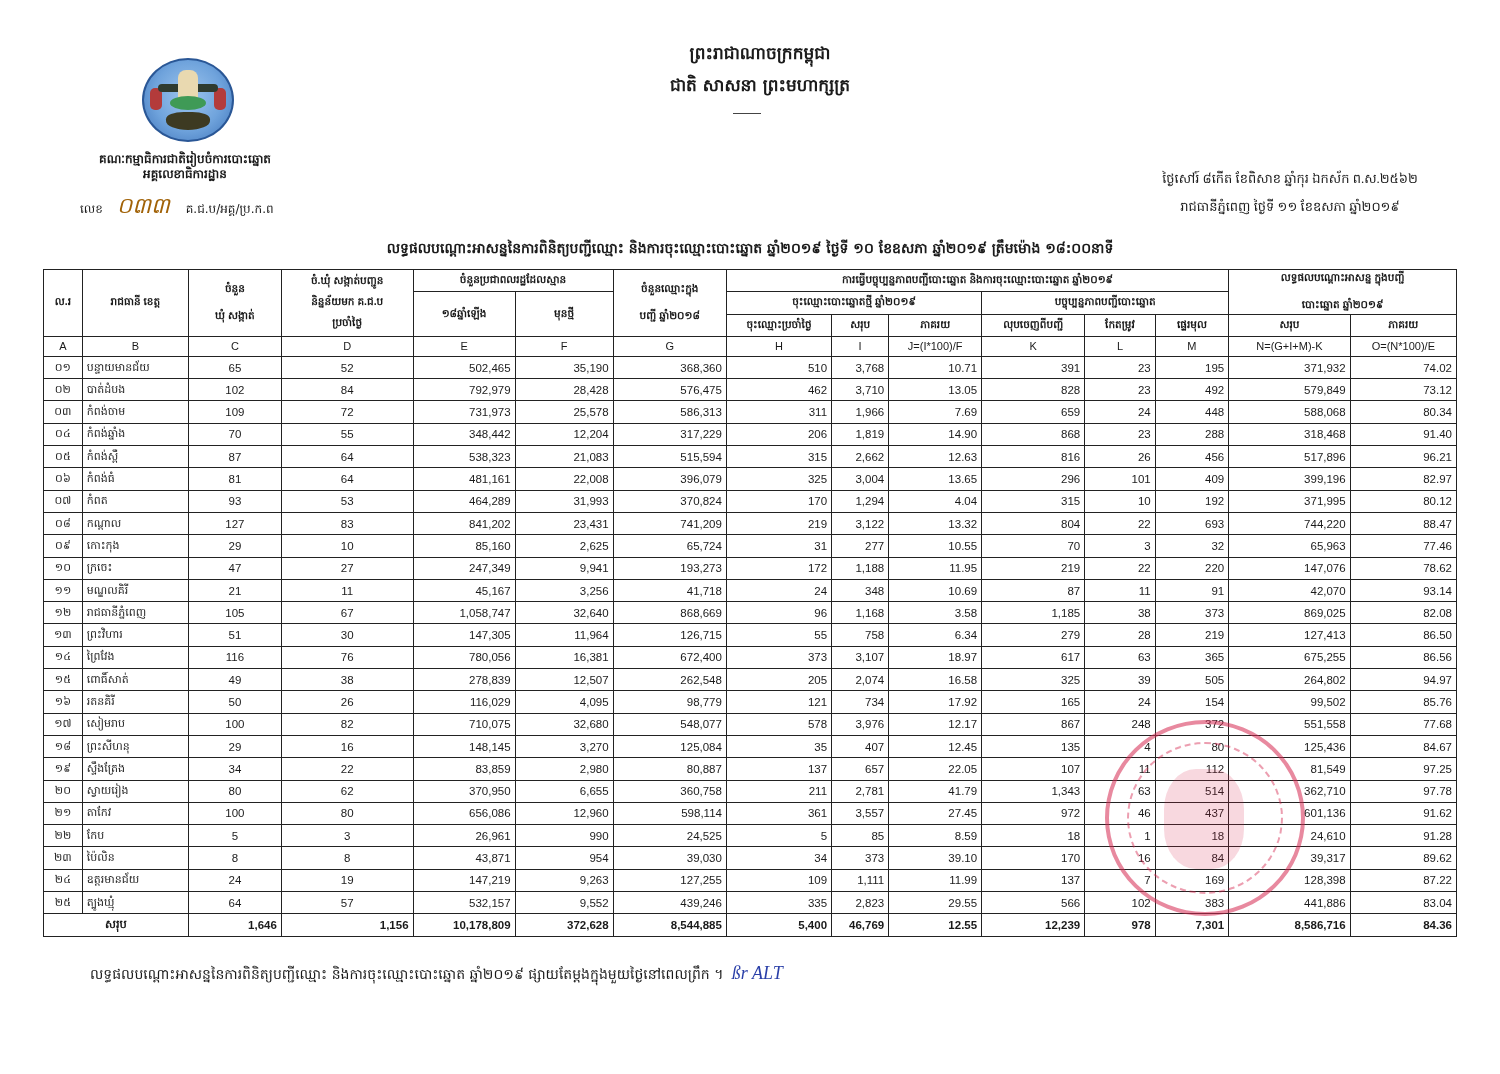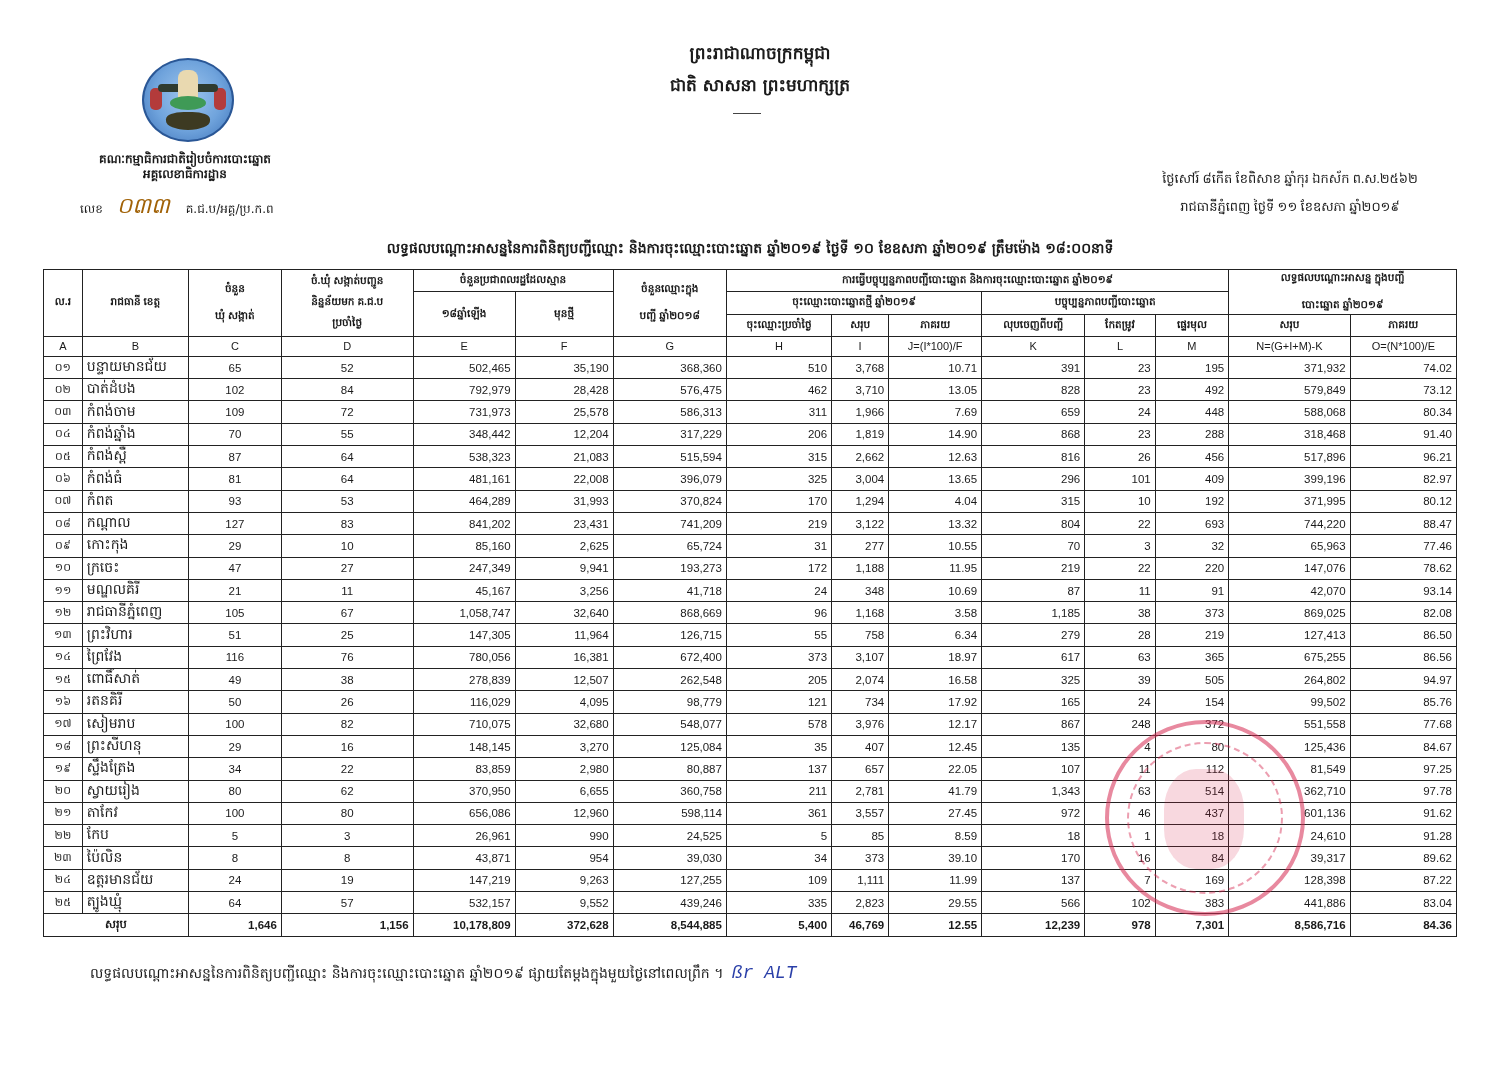--- a/index.html
+++ b/index.html
@@ -22,27 +22,27 @@
   .date1 { left:1100px; top:170px; width:380px; text-align:center; font-size:13px;font-family:Liberation Serif, serif; }
   .date2 { left:1100px; top:198px; width:380px; text-align:center; font-size:13px;font-family:Liberation Serif, serif; }
   .title { left:300px; top:239px; width:900px; text-align:center; font-weight:bold; font-size:14px; }
   table.grid { position:absolute; left:43px; top:269px; border-collapse:collapse; table-layout:fixed; width:1414px; font-family:"Liberation Sans", sans-serif; font-size:11.5px; }
   table.grid td, table.grid th { border:1px solid #222; padding:0 4px; height:21.3px; overflow:hidden; white-space:nowrap; }
   table.grid th { font-weight:bold; font-size:10.5px; text-align:center; }
   table.grid .letters td { text-align:center; font-size:11px; height:19px; }
   table.grid td.num { text-align:right; }
   table.grid td.ctr { text-align:center; }
   table.grid td.idx { text-align:center; font-size:11px; }
-  table.grid td.prov { text-align:left; font-size:14px; }
+  table.grid td.prov { text-align:left; font-size:11px; }
   table.grid tr.total td { font-weight:bold; height:22px; }
   .stamp { left:1105px; top:720px; width:200px; height:196px; border-radius:50%; border:4px solid rgba(214,40,80,0.55); box-sizing:border-box; pointer-events:none; }
   .stamp .inner { position:absolute; left:18px; top:18px; right:18px; bottom:18px; border-radius:50%; border:2px dashed rgba(214,40,80,0.45); }
   .stamp .core { position:absolute; left:55px; top:45px; width:80px; height:100px; border-radius:40%; background:rgba(214,40,80,0.18); }
   .footer { left:90px; top:963px; font-size:14px; }
-  .footer .sig { font-family:Liberation Mono, monospace; font-style:italic; color:#2a3fa8; font-size:18px; margin-left:4px; }
+  .footer .sig { font-family:Liberation Serif, serif; font-style:italic; color:#2a3fa8; font-size:18px; margin-left:4px; }
 </style>
 </head>
 <body>
 
 <div class="abs logo">
   <div class="sideL"></div>
   <div class="sideR"></div>
   <div class="arms"></div>
   <div class="fig"></div>
   <div class="green"></div>
@@ -343,21 +343,21 @@
         <td class="num">1,185</td>
         <td class="num">38</td>
         <td class="num">373</td>
         <td class="num">869,025</td>
         <td class="num">82.08</td>
       </tr>
       <tr>
         <td class="idx">១៣</td>
         <td class="prov">ព្រះវិហារ</td>
         <td class="ctr">51</td>
-        <td class="ctr">25</td>
+        <td class="ctr">30</td>
         <td class="num">147,305</td>
         <td class="num">11,964</td>
         <td class="num">126,715</td>
         <td class="num">55</td>
         <td class="num">758</td>
         <td class="num">6.34</td>
         <td class="num">279</td>
         <td class="num">28</td>
         <td class="num">219</td>
         <td class="num">127,413</td>

